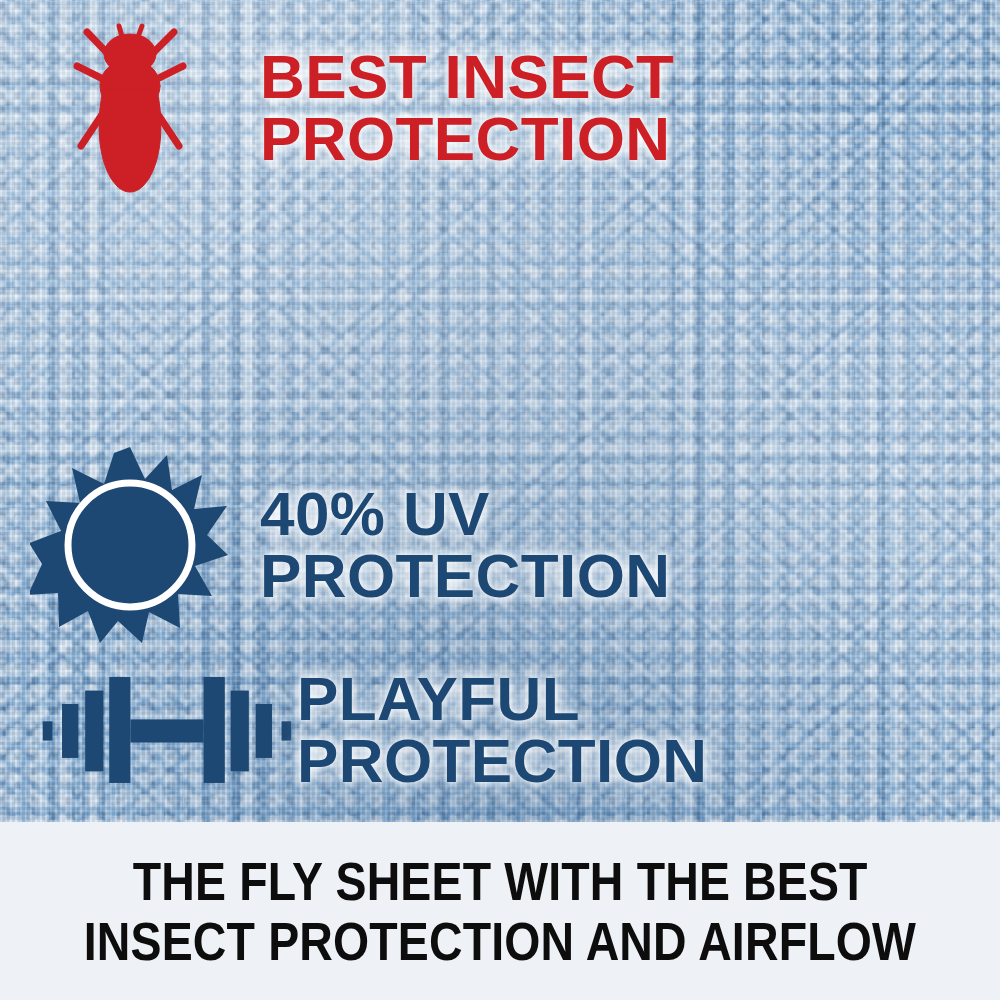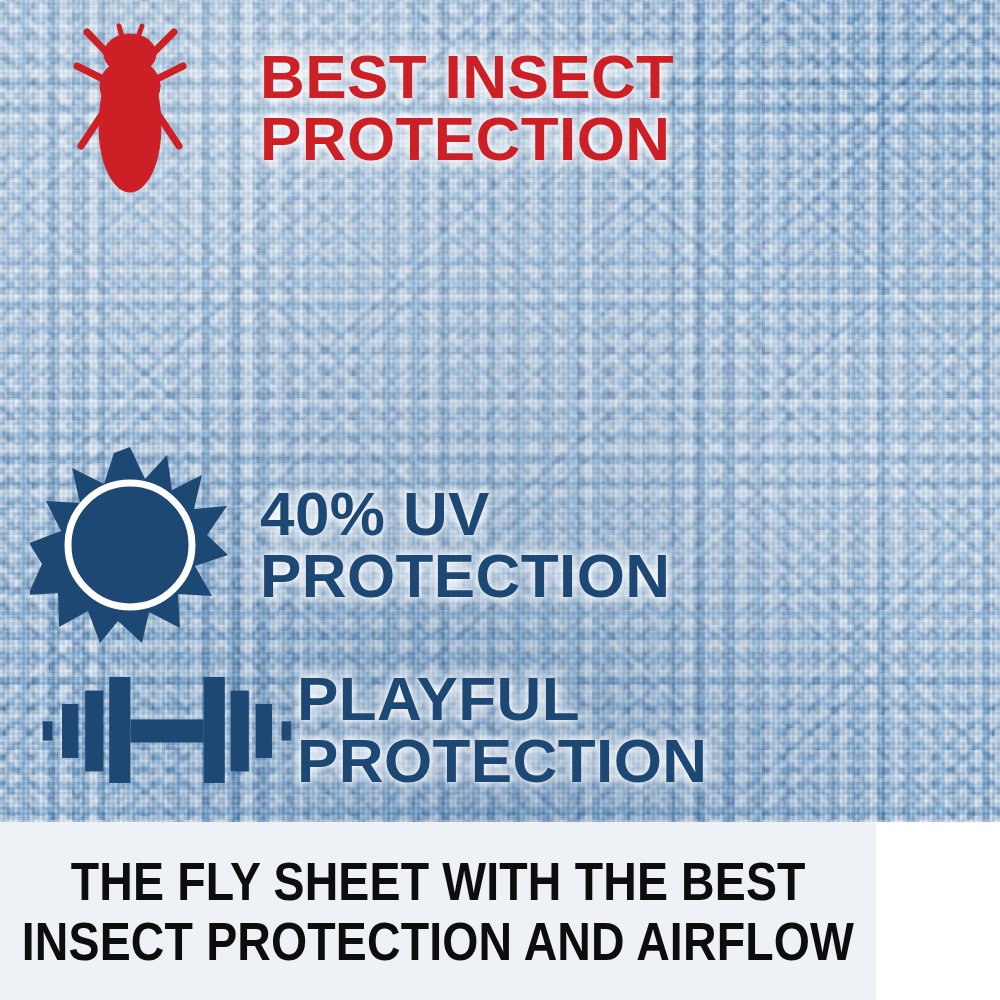--- a/index.html
+++ b/index.html
@@ -103,21 +103,21 @@
   #row-insect  .feat-line { font-size: 62px; }
   #row-airflow .feat-line { font-size: 62px; }
   #row-uv      .feat-line { font-size: 62px; }
   #row-durab   .feat-line { font-size: 62px; }
 
   
   #caption {
     position: absolute;
     left: 0;
     top: 822px;
-    width: 876px;
+    width: 1000px;
     height: 178px;
     background: #eef1f5;
     display: flex;
     flex-direction: column;
     align-items: center;
     justify-content: center;
   }
   .cap-line {
     color: #0d0d0d;
     font-weight: 700;

